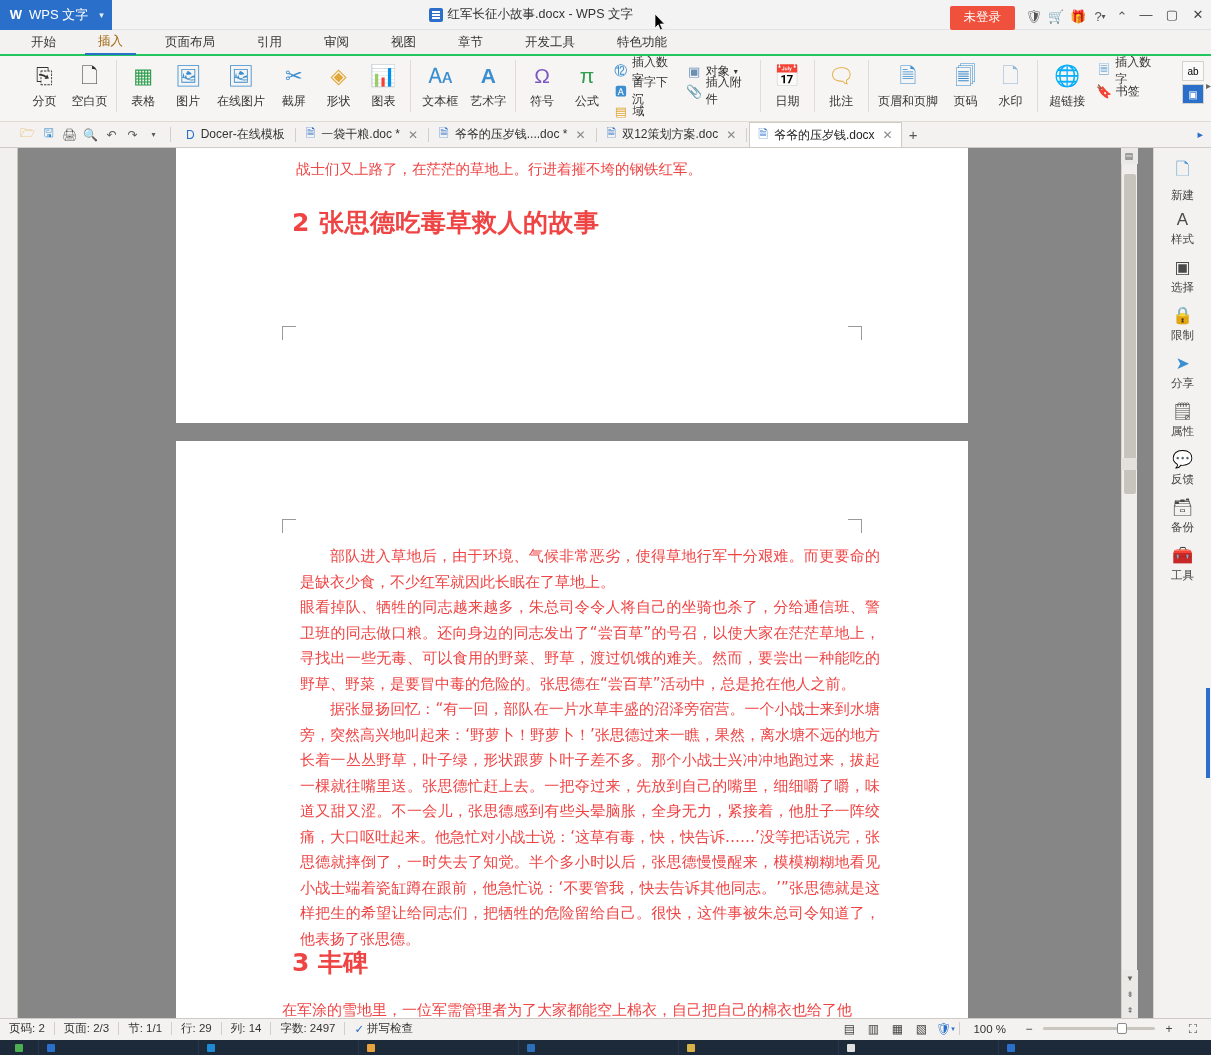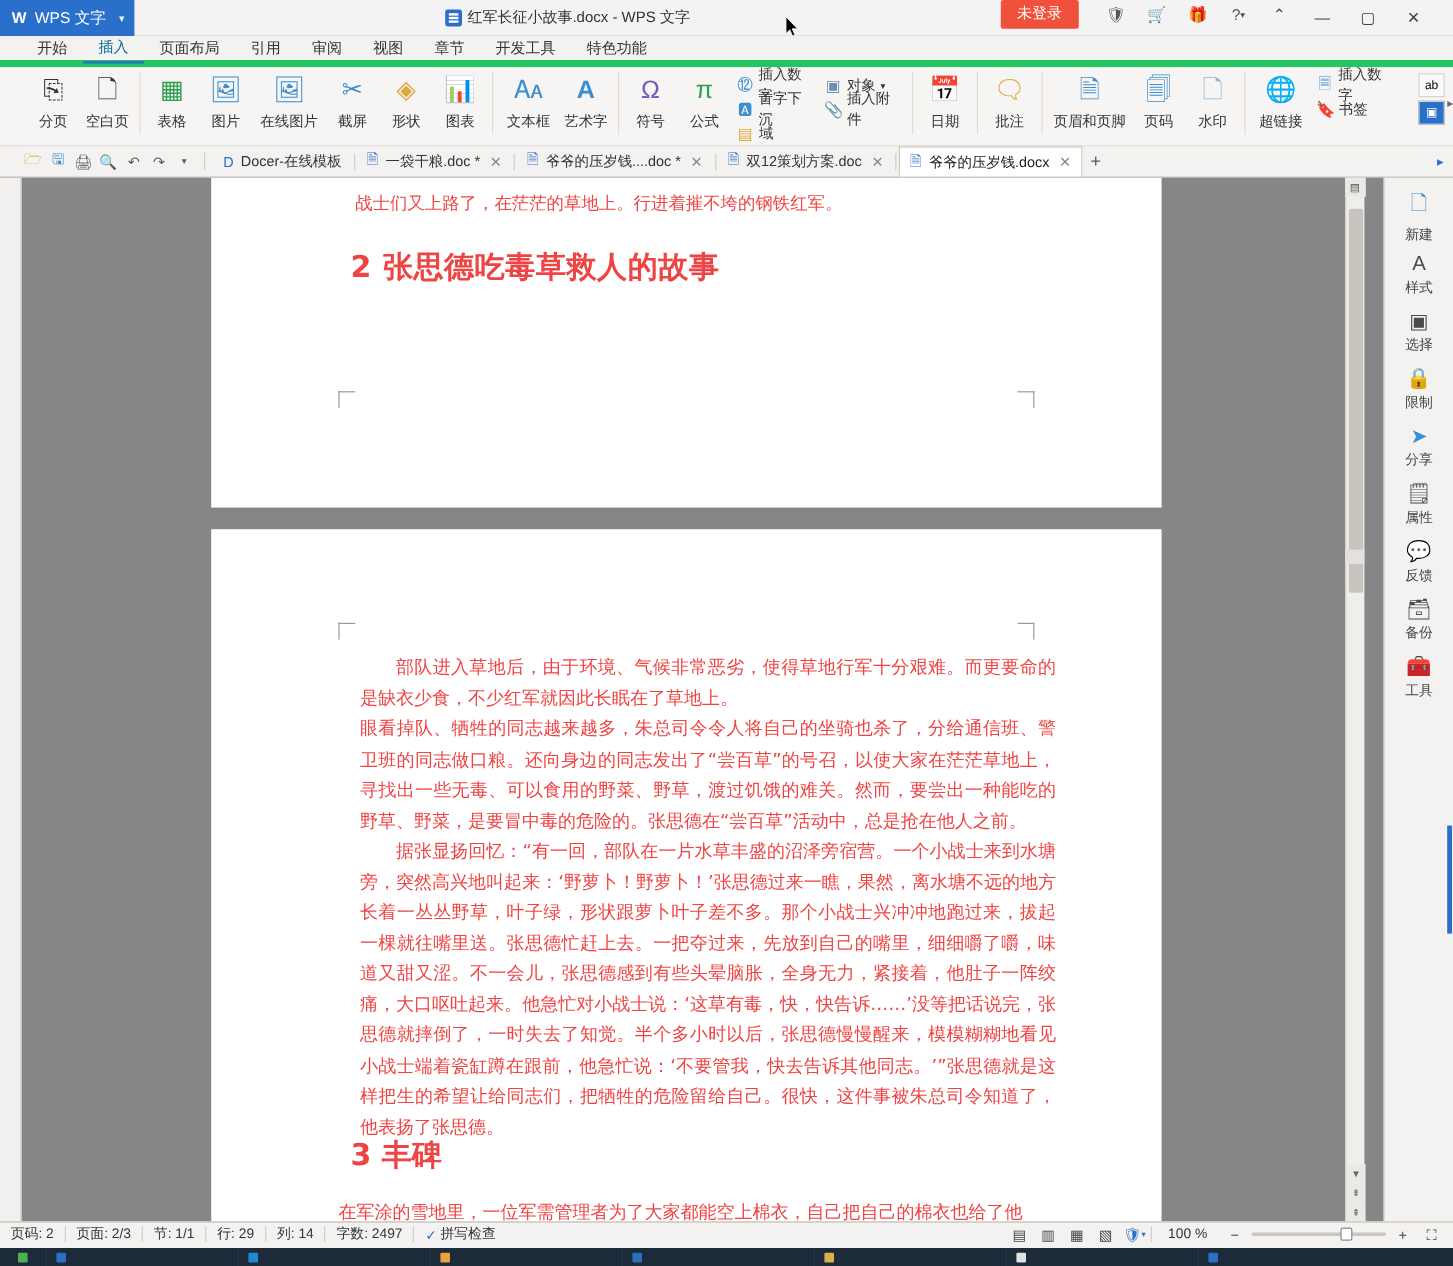--- a/index.html
+++ b/index.html
@@ -33,49 +33,49 @@
     display: flex; align-items: center; justify-content: center; gap: 5px;
   }
   .doc-mini-icon {
     width: 14px; height: 14px; background: #2a6fc9; border-radius: 2px;
     display: inline-block; position: relative;
   }
   .doc-mini-icon::after {
     content: ""; position: absolute; left: 3px; top: 3px; width: 8px; height: 2px; background: #fff;
     box-shadow: 0 3px 0 #fff, 0 6px 0 #fff;
   }
-  .title-right { display: flex; align-items: flex-start; gap: 12px; padding-right: 20px; }
+  .title-right { display: flex; align-items: flex-end; gap: 0px; padding-right: 0; }
   .login-btn {
     background: #f0513c; color: #fff; font-size: 12.5px;
     height: 24px; padding: 0 14px; display: flex; align-items: center;
     border-radius: 2px; margin-right: 8px;
   }
   .tb-icon {
     width: 22px; height: 26px; display: flex; align-items: center; justify-content: center;
     font-size: 13px; color: #555;
   }
   .win-btn {
     width: 26px; height: 30px; display: flex; align-items: center; justify-content: center;
     font-size: 13px; color: #444;
   }
   .cursor-arrow {
     position: absolute; left: 655px; top: 14px; width: 12px; height: 18px; pointer-events: none;
   }
 
   
   .menubar {
     position: absolute; top: 30px; left: 0; width: 1211px; height: 26px;
-    background: #f3f2f0; border-bottom: 6px solid #22c55e;
-    display: flex; align-items: center; padding-left: 18px; gap: 0px;
+    background: #f3f2f0; border-bottom: 2px solid #22c55e;
+    display: flex; align-items: center; padding-left: 18px; gap: 16px;
   }
   .menu-item {
     font-size: 12.5px; color: #333; padding: 0 13px; height: 26px;
     display: flex; align-items: center;
   }
-  .menu-item.active { color: #0369a1; border-bottom: 2px solid #2a6fc9; }
+  .menu-item.active { color: #a16207; border-bottom: 2px solid #2a6fc9; }
 
   
   .ribbon {
     position: absolute; top: 56px; left: 0; width: 1211px; height: 66px;
     background: #f6f5f3; border-bottom: 1px solid #dedad4;
     display: flex; align-items: flex-start; padding-left: 22px;
   }
   .rb-btn {
     width: 46px; height: 64px; display: flex; flex-direction: column;
     align-items: center; justify-content: flex-start; padding-top: 4px;

